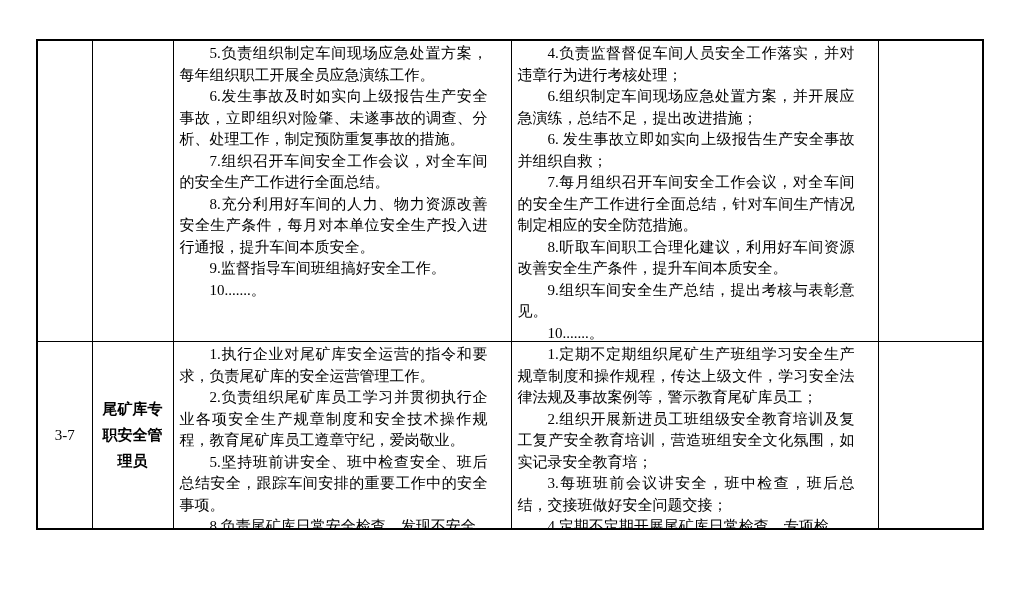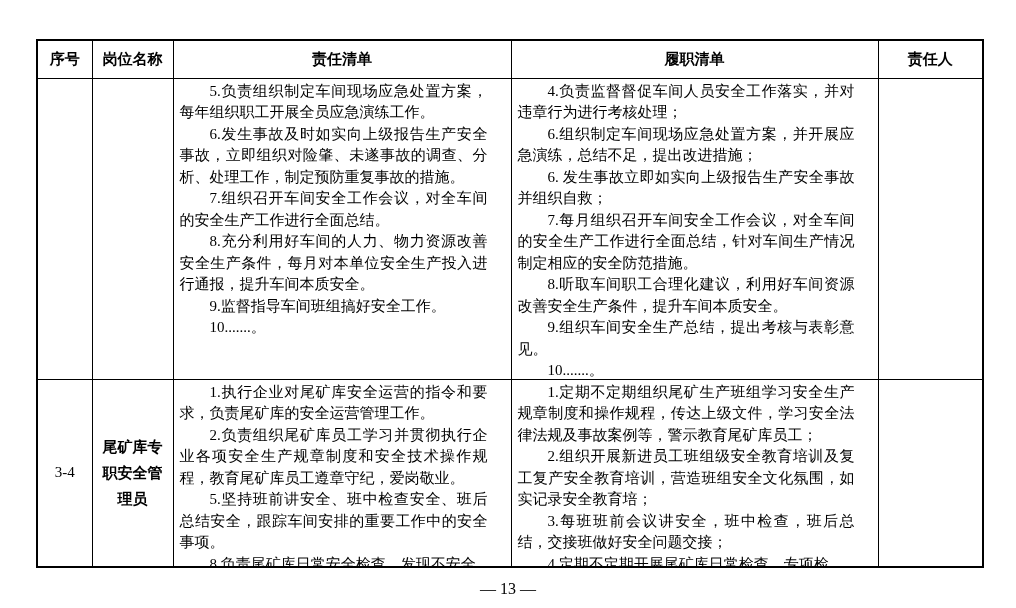--- a/index.html
+++ b/index.html
@@ -50,27 +50,20 @@
   <table class="doc-table">
     <colgroup>
       <col style="width:55px">
       <col style="width:81px">
       <col style="width:338px">
       <col style="width:367px">
       <col style="width:105px">
     </colgroup>
 
     <tbody>
-        <tr>
-      <th>序号</th>
-      <th>岗位名称</th>
-      <th>责任清单</th>
-      <th>履职清单</th>
-      <th>责任人</th>
-    </tr>
 
     <tr>
       <td class="center-cell">
         <span class="seq-label"></span>
       </td>
       <td class="center-cell">
         <span class="position-name"></span>
       </td>
       <td>
         <div class="clip r1">
@@ -93,21 +86,21 @@
           <p class="para">10.......。</p>
         </div>
       </td>
       <td class="center-cell">
         <span></span>
       </td>
     </tr>
 
     <tr>
       <td class="center-cell">
-        <span class="seq-label">3-4</span>
+        <span class="seq-label">3-7</span>
       </td>
       <td class="center-cell">
         <span class="position-name">尾矿库专职安全管理员</span>
       </td>
       <td>
         <div class="clip r2">
           <p class="para">1.执行企业对尾矿库安全运营的指令和要求，负责尾矿库的安全运营管理工作。</p>
           <p class="para">2.负责组织尾矿库员工学习并贯彻执行企业各项安全生产规章制度和安全技术操作规程，教育尾矿库员工遵章守纪，爱岗敬业。</p>
           <p class="para">5.坚持班前讲安全、班中检查安全、班后总结安全，跟踪车间安排的重要工作中的安全事项。</p>
           <p class="para">8.负责尾矿库日常安全检查，发现不安全</p>
@@ -121,14 +114,13 @@
           <p class="para">4.定期不定期开展尾矿库日常检查、专项检</p>
         </div>
       </td>
       <td class="center-cell">
         <span></span>
       </td>
     </tr>
   </tbody>
     </table>
 
-  <div class="page-footer">— 13 —</div>
 </div>
 
 </body></html>

